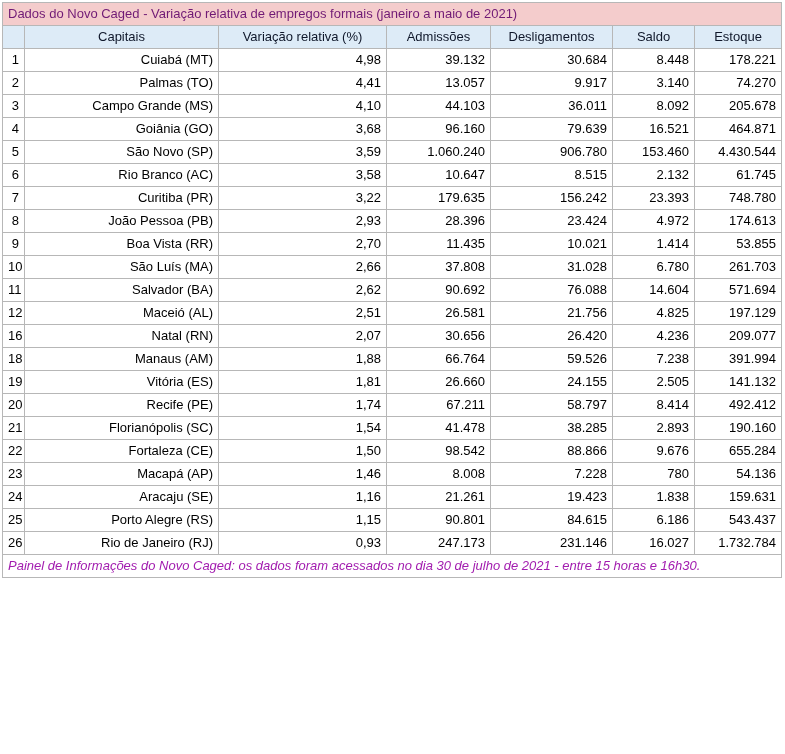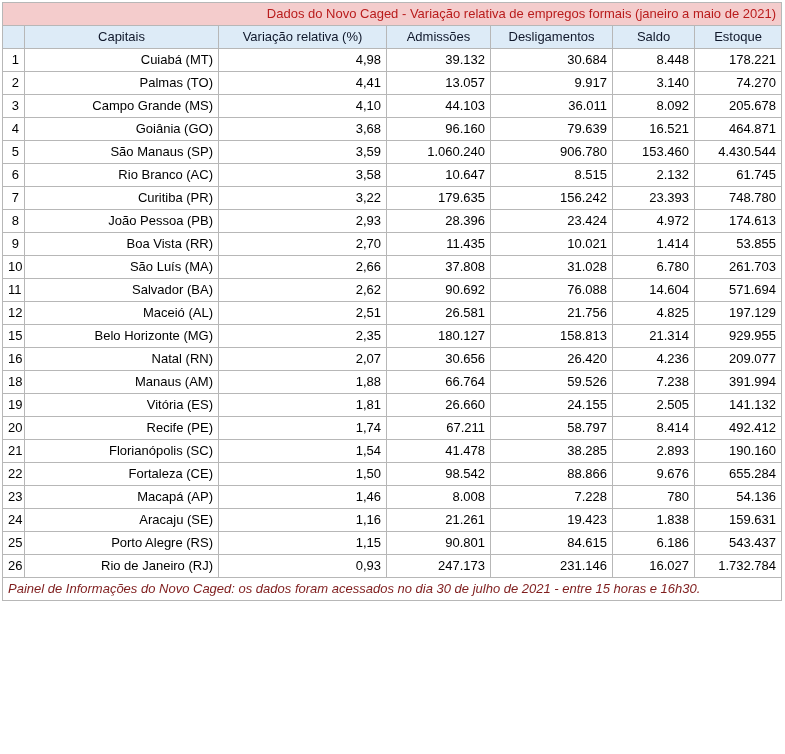--- a/index.html
+++ b/index.html
@@ -29,25 +29,25 @@
     padding: 0 5px;
     height: 22px;
     line-height: 22px;
     font-weight: normal;
     font-size: 13px;
     overflow: hidden;
     white-space: nowrap;
   }
   .title-cell {
     background: #f4cccc;
-    text-align: right;
+    text-align: left;
     font-size: 13.5px;
     height: 26px;
     line-height: 26px;
-    color: #b91c1c;
+    color: #701a75;
   }
   .hdr {
     background: #ddebf7;
     text-align: center;
     color: #0f172a;
   }
   .hdr-cap { text-align: center; }
   .rownum {
     text-align: right;
     padding-right: 4px;
@@ -56,21 +56,21 @@
   }
   .city { text-align: right; }
   .num { text-align: right; }
   .footer-cell {
     font-style: italic;
     font-size: 12.5px;
     text-align: left;
     padding-left: 8px;
     height: 30px;
     line-height: 30px;
-    color: #7f1d1d;
+    color: #a21caf;
   }
   
   col.c-rownum { width: 22px; }
   col.c-city   { width: 194px; }
   col.c-var    { width: 168px; }
   col.c-adm    { width: 104px; }
   col.c-des    { width: 122px; }
   col.c-sal    { width: 82px; }
   col.c-est    { width: 87px; }
 </style>
@@ -133,21 +133,21 @@
           <td class="rownum">4</td>
           <td class="city">Goiânia (GO)</td>
           <td class="num">3,68</td>
           <td class="num">96.160</td>
           <td class="num">79.639</td>
           <td class="num">16.521</td>
           <td class="num">464.871</td>
         </tr>
         <tr>
           <td class="rownum">5</td>
-          <td class="city">São Manaus (SP)</td>
+          <td class="city">São Novo (SP)</td>
           <td class="num">3,59</td>
           <td class="num">1.060.240</td>
           <td class="num">906.780</td>
           <td class="num">153.460</td>
           <td class="num">4.430.544</td>
         </tr>
         <tr>
           <td class="rownum">6</td>
           <td class="city">Rio Branco (AC)</td>
           <td class="num">3,58</td>
@@ -204,29 +204,20 @@
         <tr>
           <td class="rownum">12</td>
           <td class="city">Maceió (AL)</td>
           <td class="num">2,51</td>
           <td class="num">26.581</td>
           <td class="num">21.756</td>
           <td class="num">4.825</td>
           <td class="num">197.129</td>
         </tr>
         <tr>
-          <td class="rownum">15</td>
-          <td class="city">Belo Horizonte (MG)</td>
-          <td class="num">2,35</td>
-          <td class="num">180.127</td>
-          <td class="num">158.813</td>
-          <td class="num">21.314</td>
-          <td class="num">929.955</td>
-        </tr>
-        <tr>
           <td class="rownum">16</td>
           <td class="city">Natal (RN)</td>
           <td class="num">2,07</td>
           <td class="num">30.656</td>
           <td class="num">26.420</td>
           <td class="num">4.236</td>
           <td class="num">209.077</td>
         </tr>
         <tr>
           <td class="rownum">18</td>

